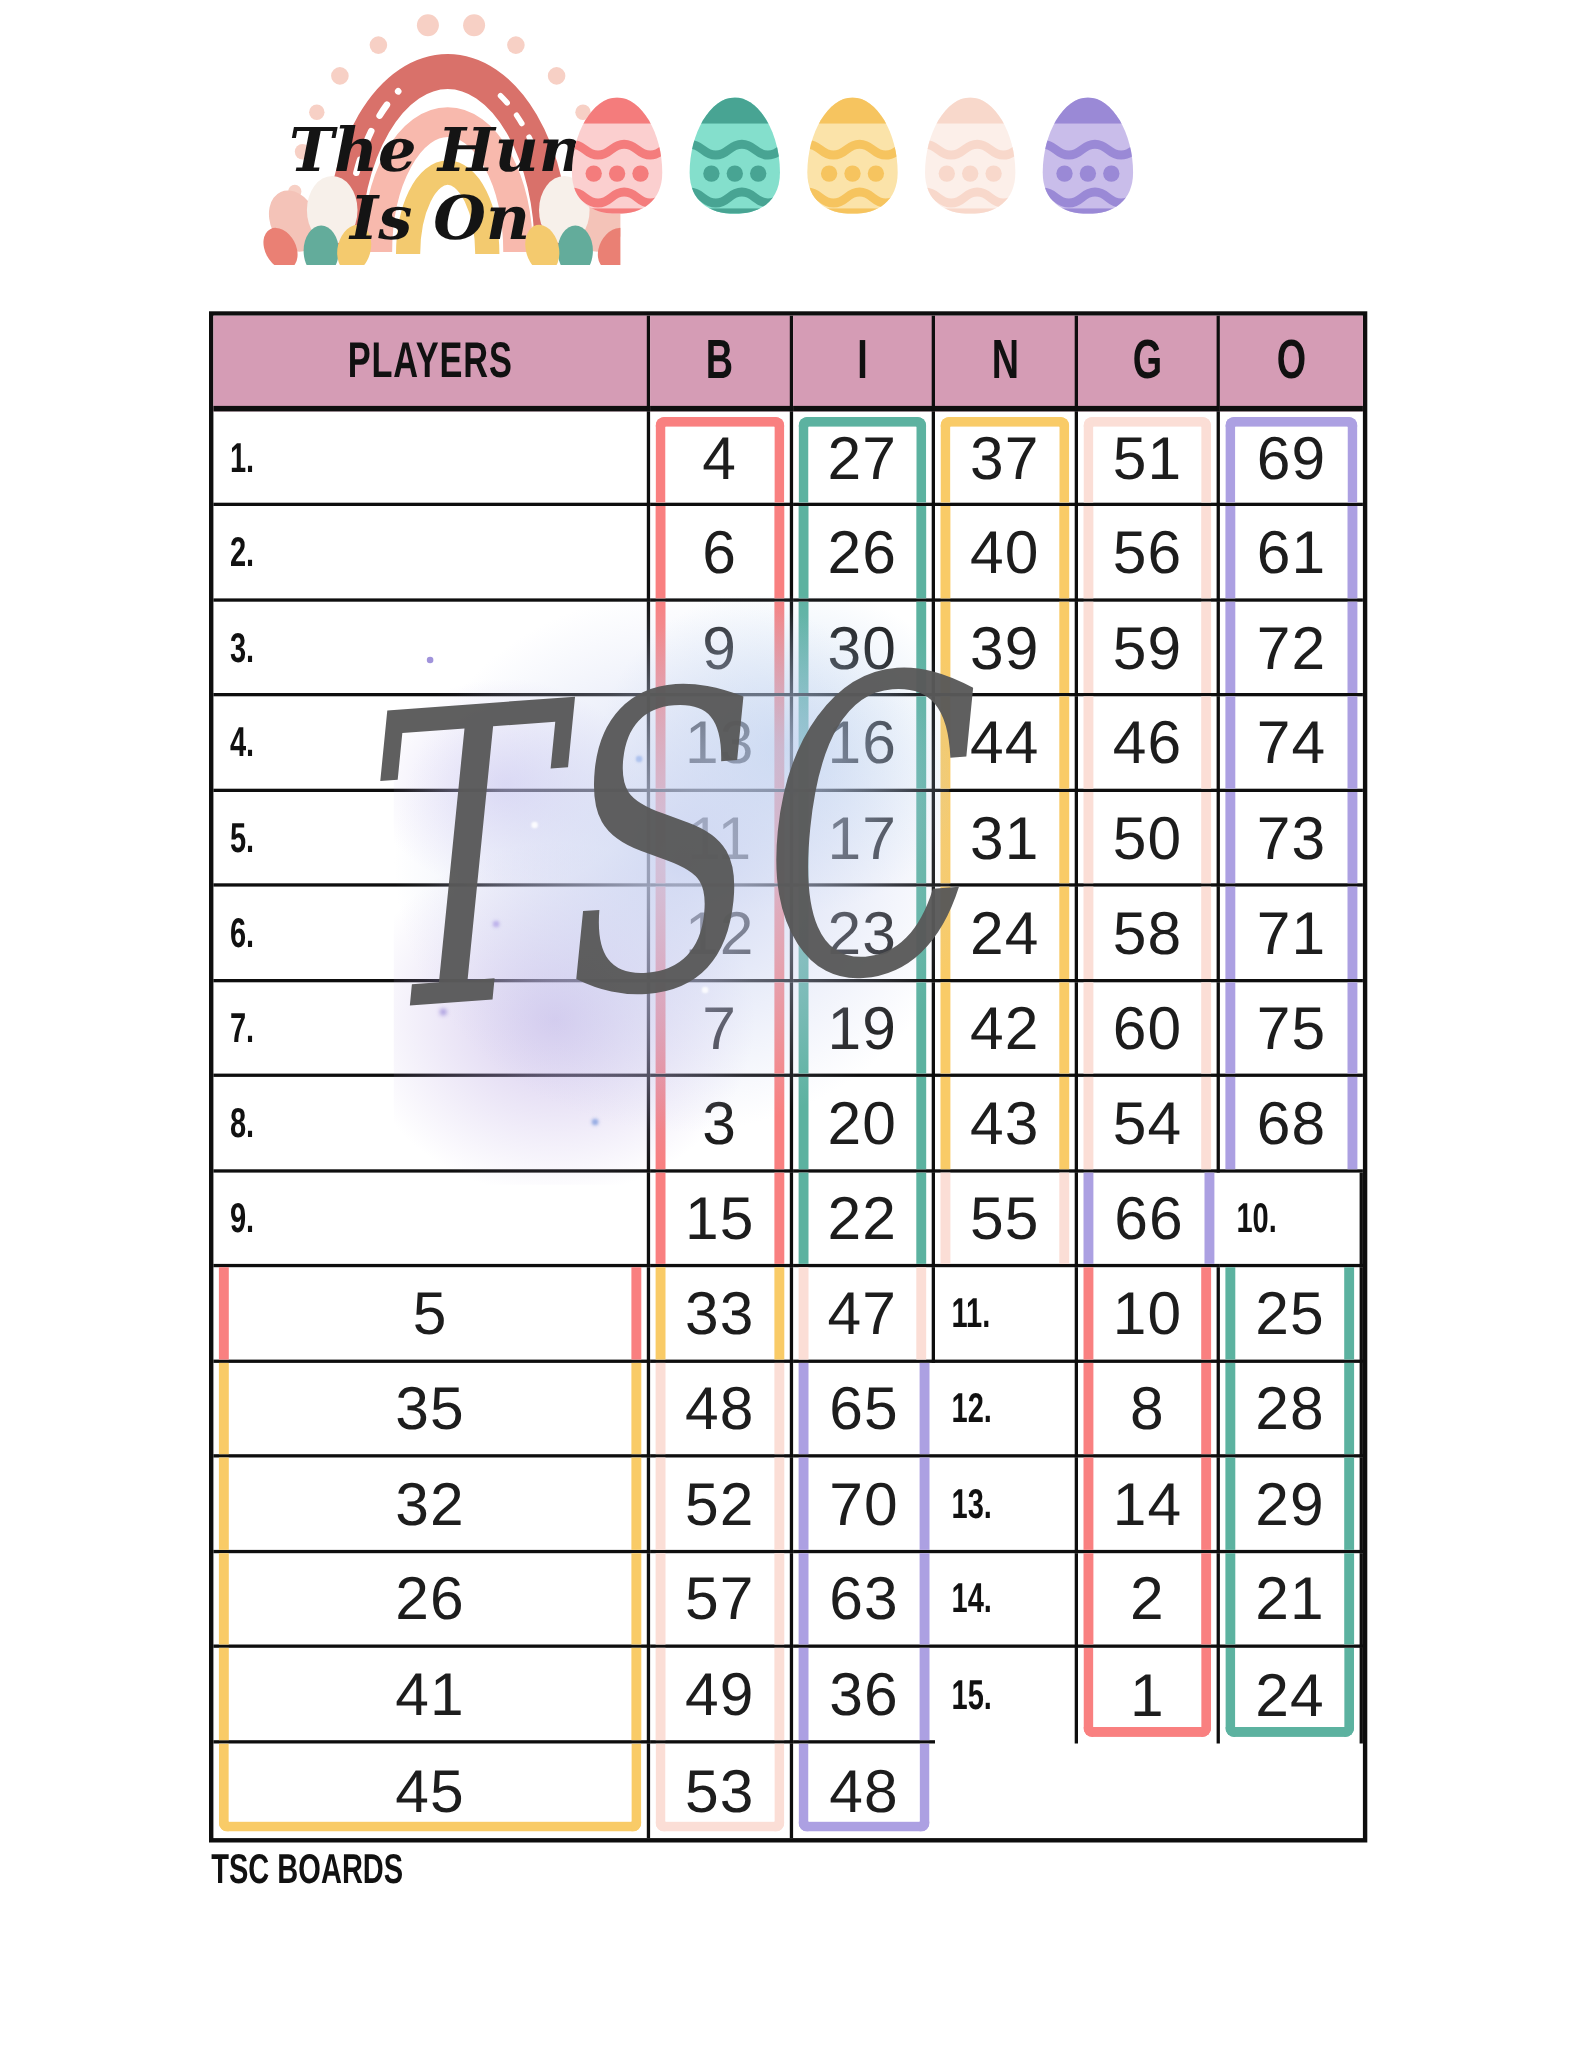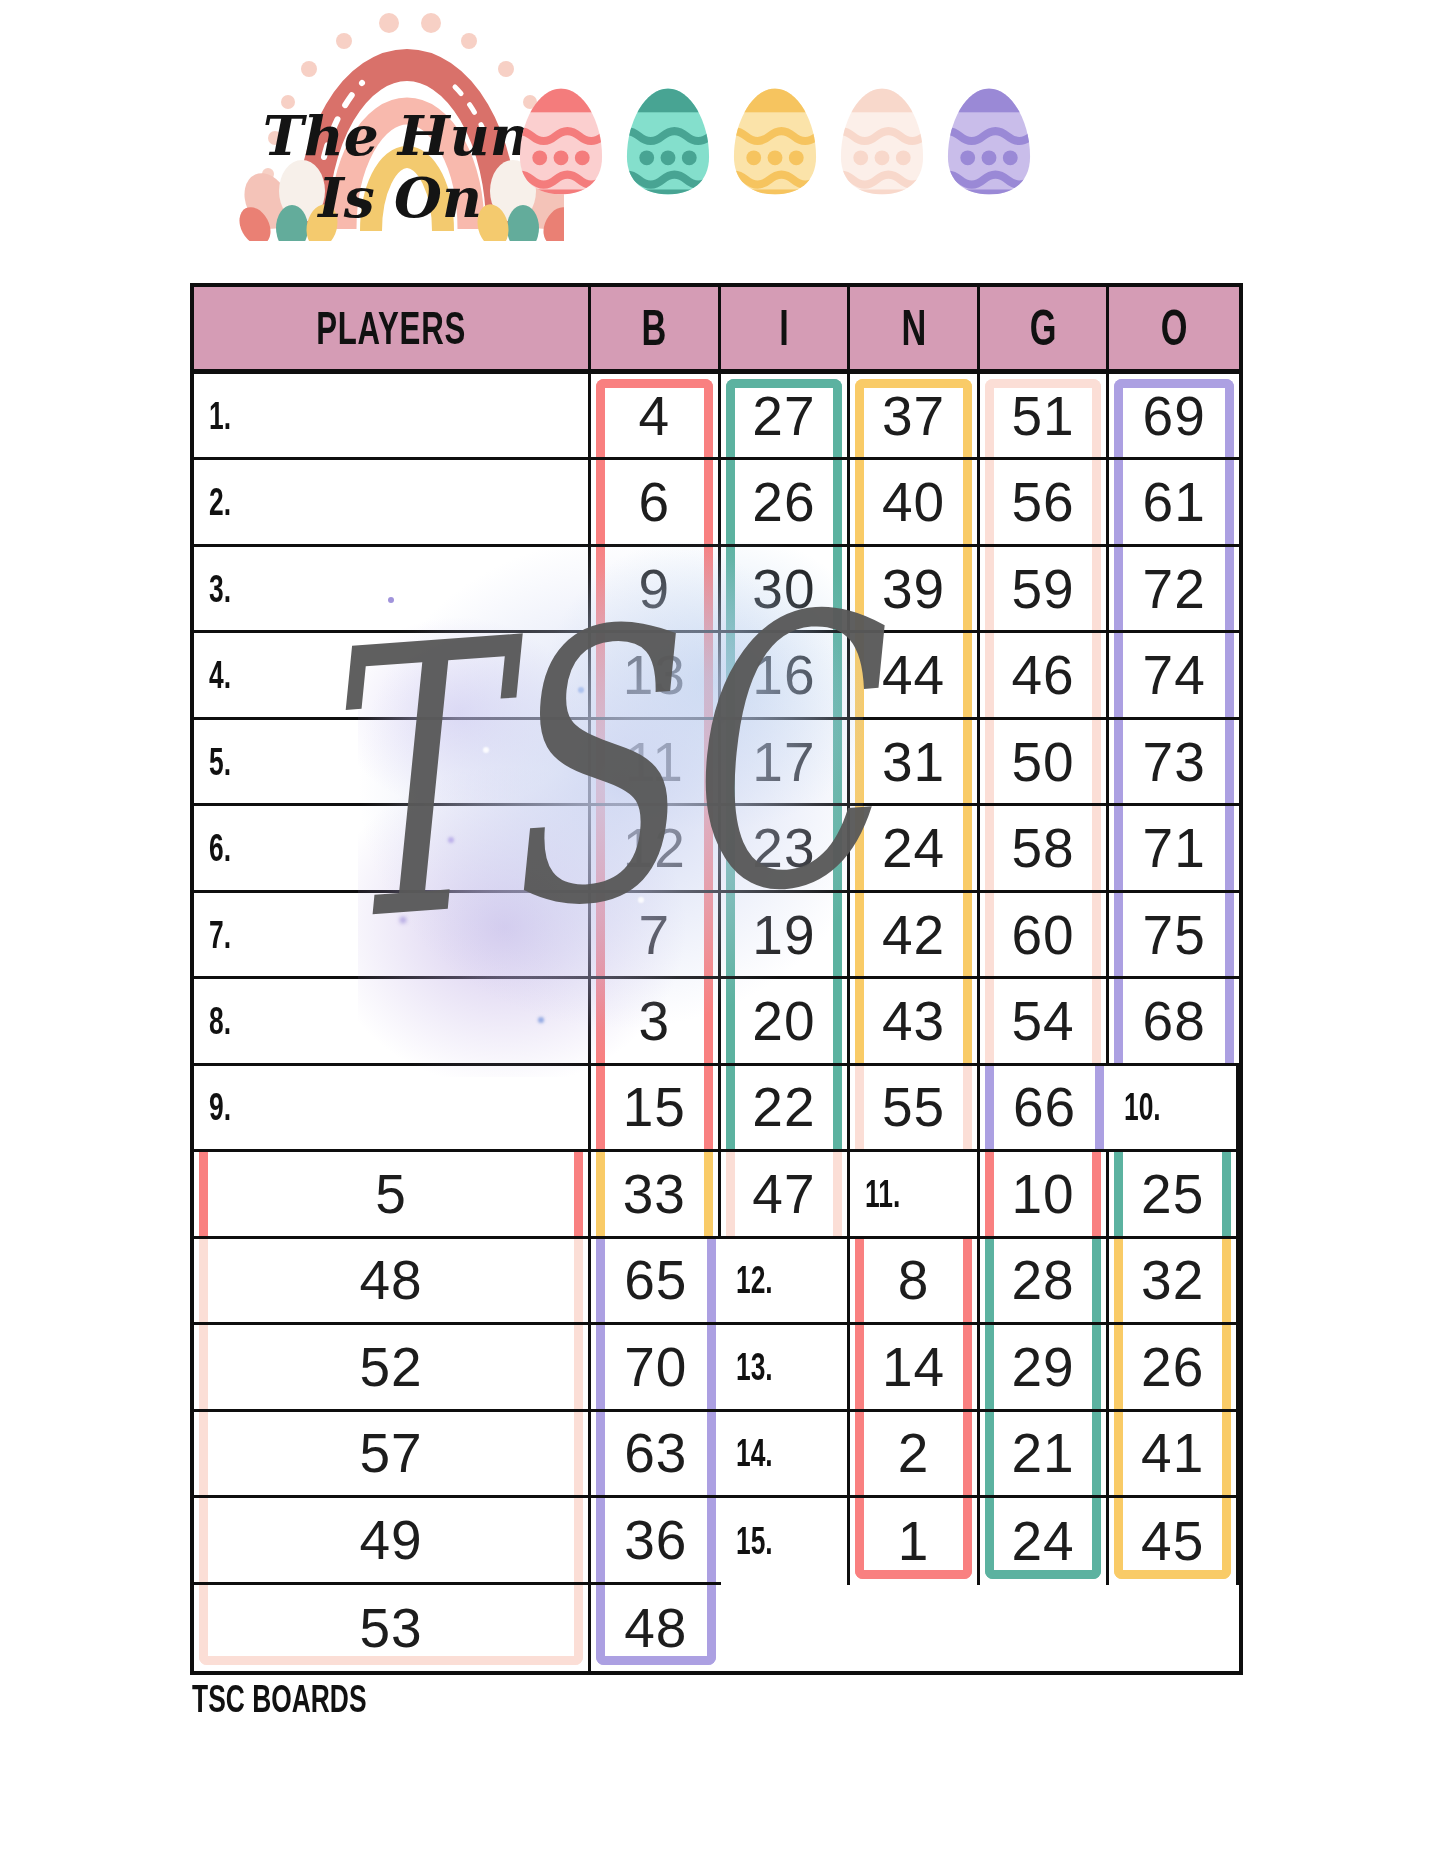--- a/index.html
+++ b/index.html
@@ -479,20 +479,24 @@
       </div>
       <div class="cell num">
         <span class="frame" style="--c: #f98080;"></span>
         <span class="num-val">10</span>
       </div>
       <div class="cell num">
         <span class="frame" style="--c: #5cb2a0;"></span>
         <span class="num-val">25</span>
       </div>
       <div class="cell num">
+        <span class="frame" style="--c: #f9cb67;"></span>
+        <span class="num-val">35</span>
+      </div>
+      <div class="cell num">
         <span class="frame" style="--c: #fbded6;"></span>
         <span class="num-val">48</span>
       </div>
       <div class="cell num c-last">
         <span class="frame" style="--c: #aca0e2;"></span>
         <span class="num-val">65</span>
       </div>
       <div class="cell player">
         <span class="cond plabel">12.</span>
       </div>

